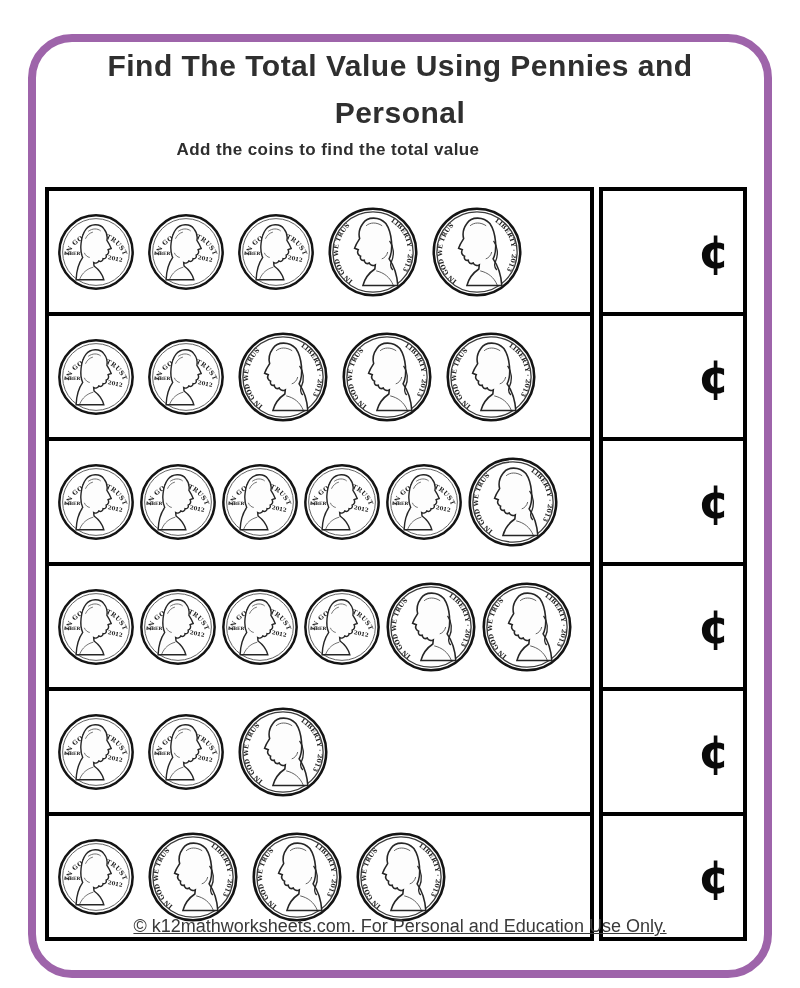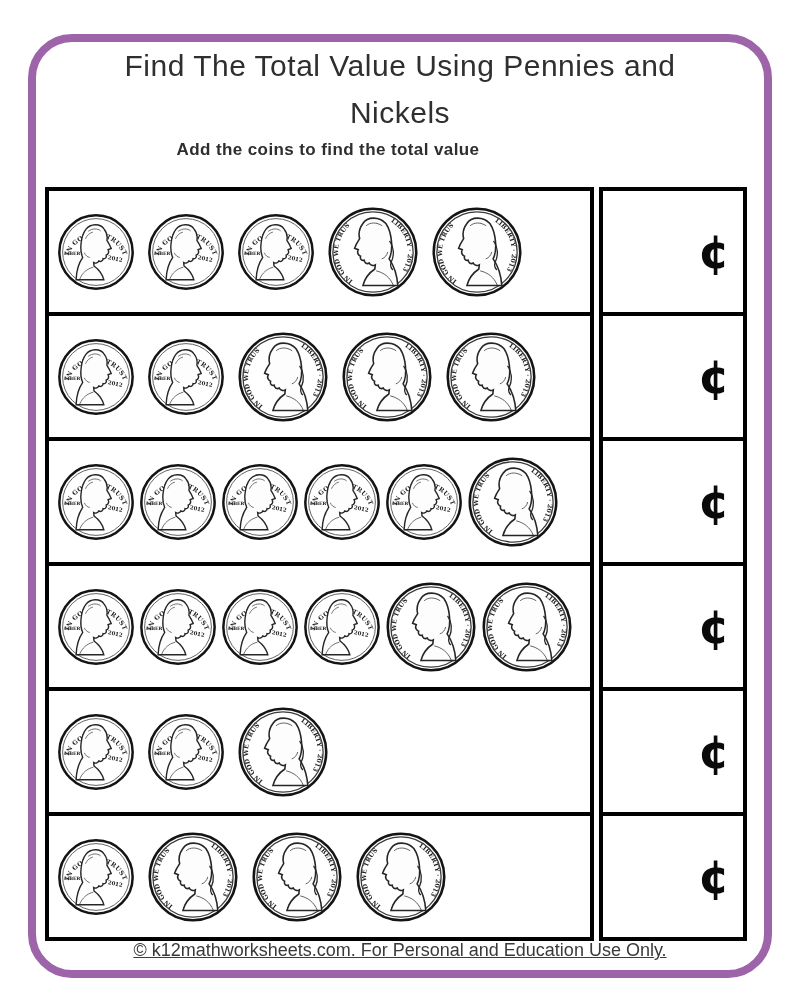--- a/index.html
+++ b/index.html
@@ -7,21 +7,21 @@
     position:relative;width:800px;height:988px;background:#fff;
     font-family:"Liberation Sans",sans-serif;overflow:hidden;
   }
   .frame{
     position:absolute;left:28px;top:34px;width:744px;height:944px;
     box-sizing:border-box;border:8px solid #9e64aa;border-radius:44px;
     background:#fff;
   }
   .title{
     position:absolute;top:42px;left:0;width:800px;text-align:center;
-    font-family:"Liberation Sans",sans-serif;font-weight:normal;
+    font-family:"Liberation Sans",sans-serif;font-weight:bold;
     font-size:30px;color:#2f2f2f;line-height:47px;letter-spacing:0.5px;
   }
   .title span{display:block;}
   .subtitle{
     position:absolute;top:140px;left:0;width:656px;text-align:center;
     font-weight:bold;font-size:17px;color:#2e2e2e;letter-spacing:0.4px;
   }
   .table{position:absolute;left:45px;top:187px;width:702px;}
   .row{display:flex;gap:5px;height:129px;}
   .row + .row{margin-top:-4px;}
@@ -36,34 +36,34 @@
   }
   .cent{
     font-family:"DejaVu Sans",sans-serif;font-weight:bold;font-size:46px;
     color:#0a0a0a;line-height:1;
   }
   .coin{flex:0 0 auto;}
   .coin.penny{width:78px;height:78px;}
   .coin.nickel{width:92px;height:92px;}
   .coin svg{display:block;width:100%;height:100%;}
   .footer{
-    position:absolute;top:940px;left:0;width:800px;text-align:center;
+    position:absolute;top:916px;left:0;width:800px;text-align:center;
     font-size:18px;color:#3a3a3a;text-decoration:underline;
     font-family:"Liberation Sans",sans-serif;
   }
 </style>
 </head>
 <body>
 
 <div class="sheet">
   <div class="frame"></div>
 
   <h1 class="title" style="margin:0;">
     <span>Find The Total Value Using Pennies and</span>
-    <span>Nickels</span>
+    <span>Personal</span>
   </h1>
 
   <div class="subtitle">Add the coins to find the total value</div>
 
   <div class="table">
       <div class="row">
         <div class="coin-cell">
           <div class="coin penny">
             <svg viewBox="0 0 100 100" xmlns="http://www.w3.org/2000/svg">
   <circle cx="50" cy="50" r="47" fill="#fff" stroke="#141414" stroke-width="3.2"></circle>

